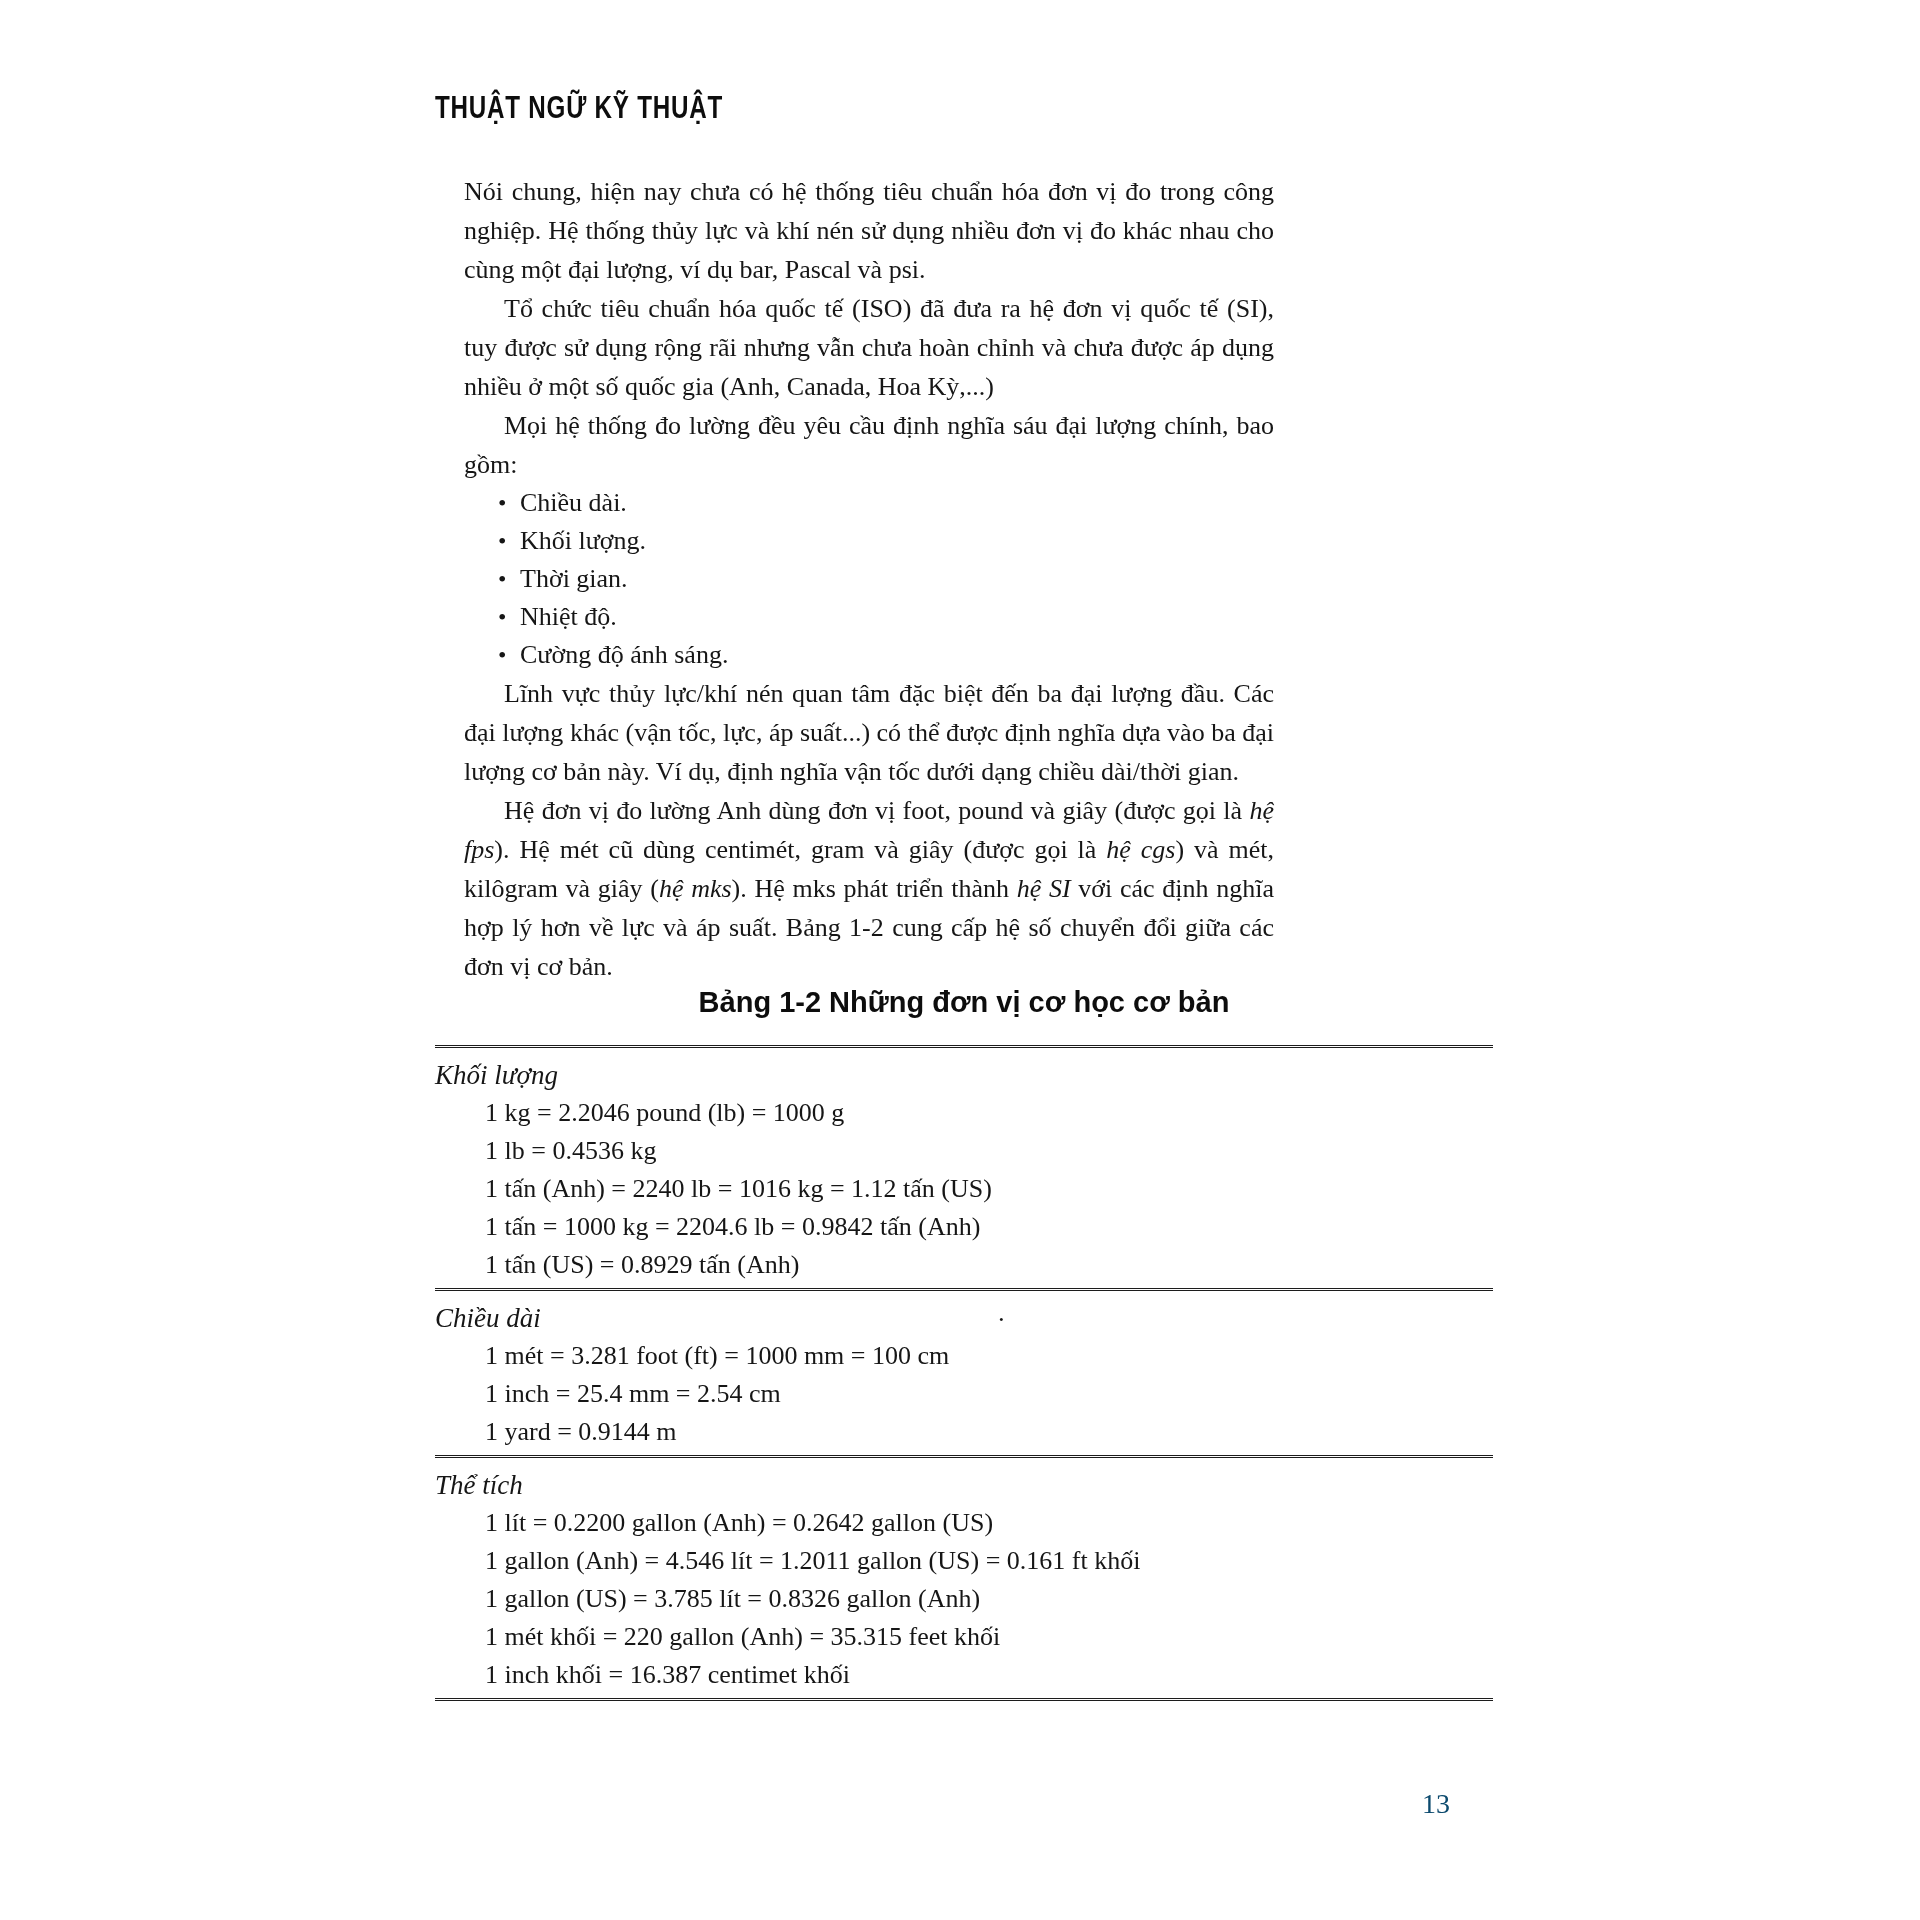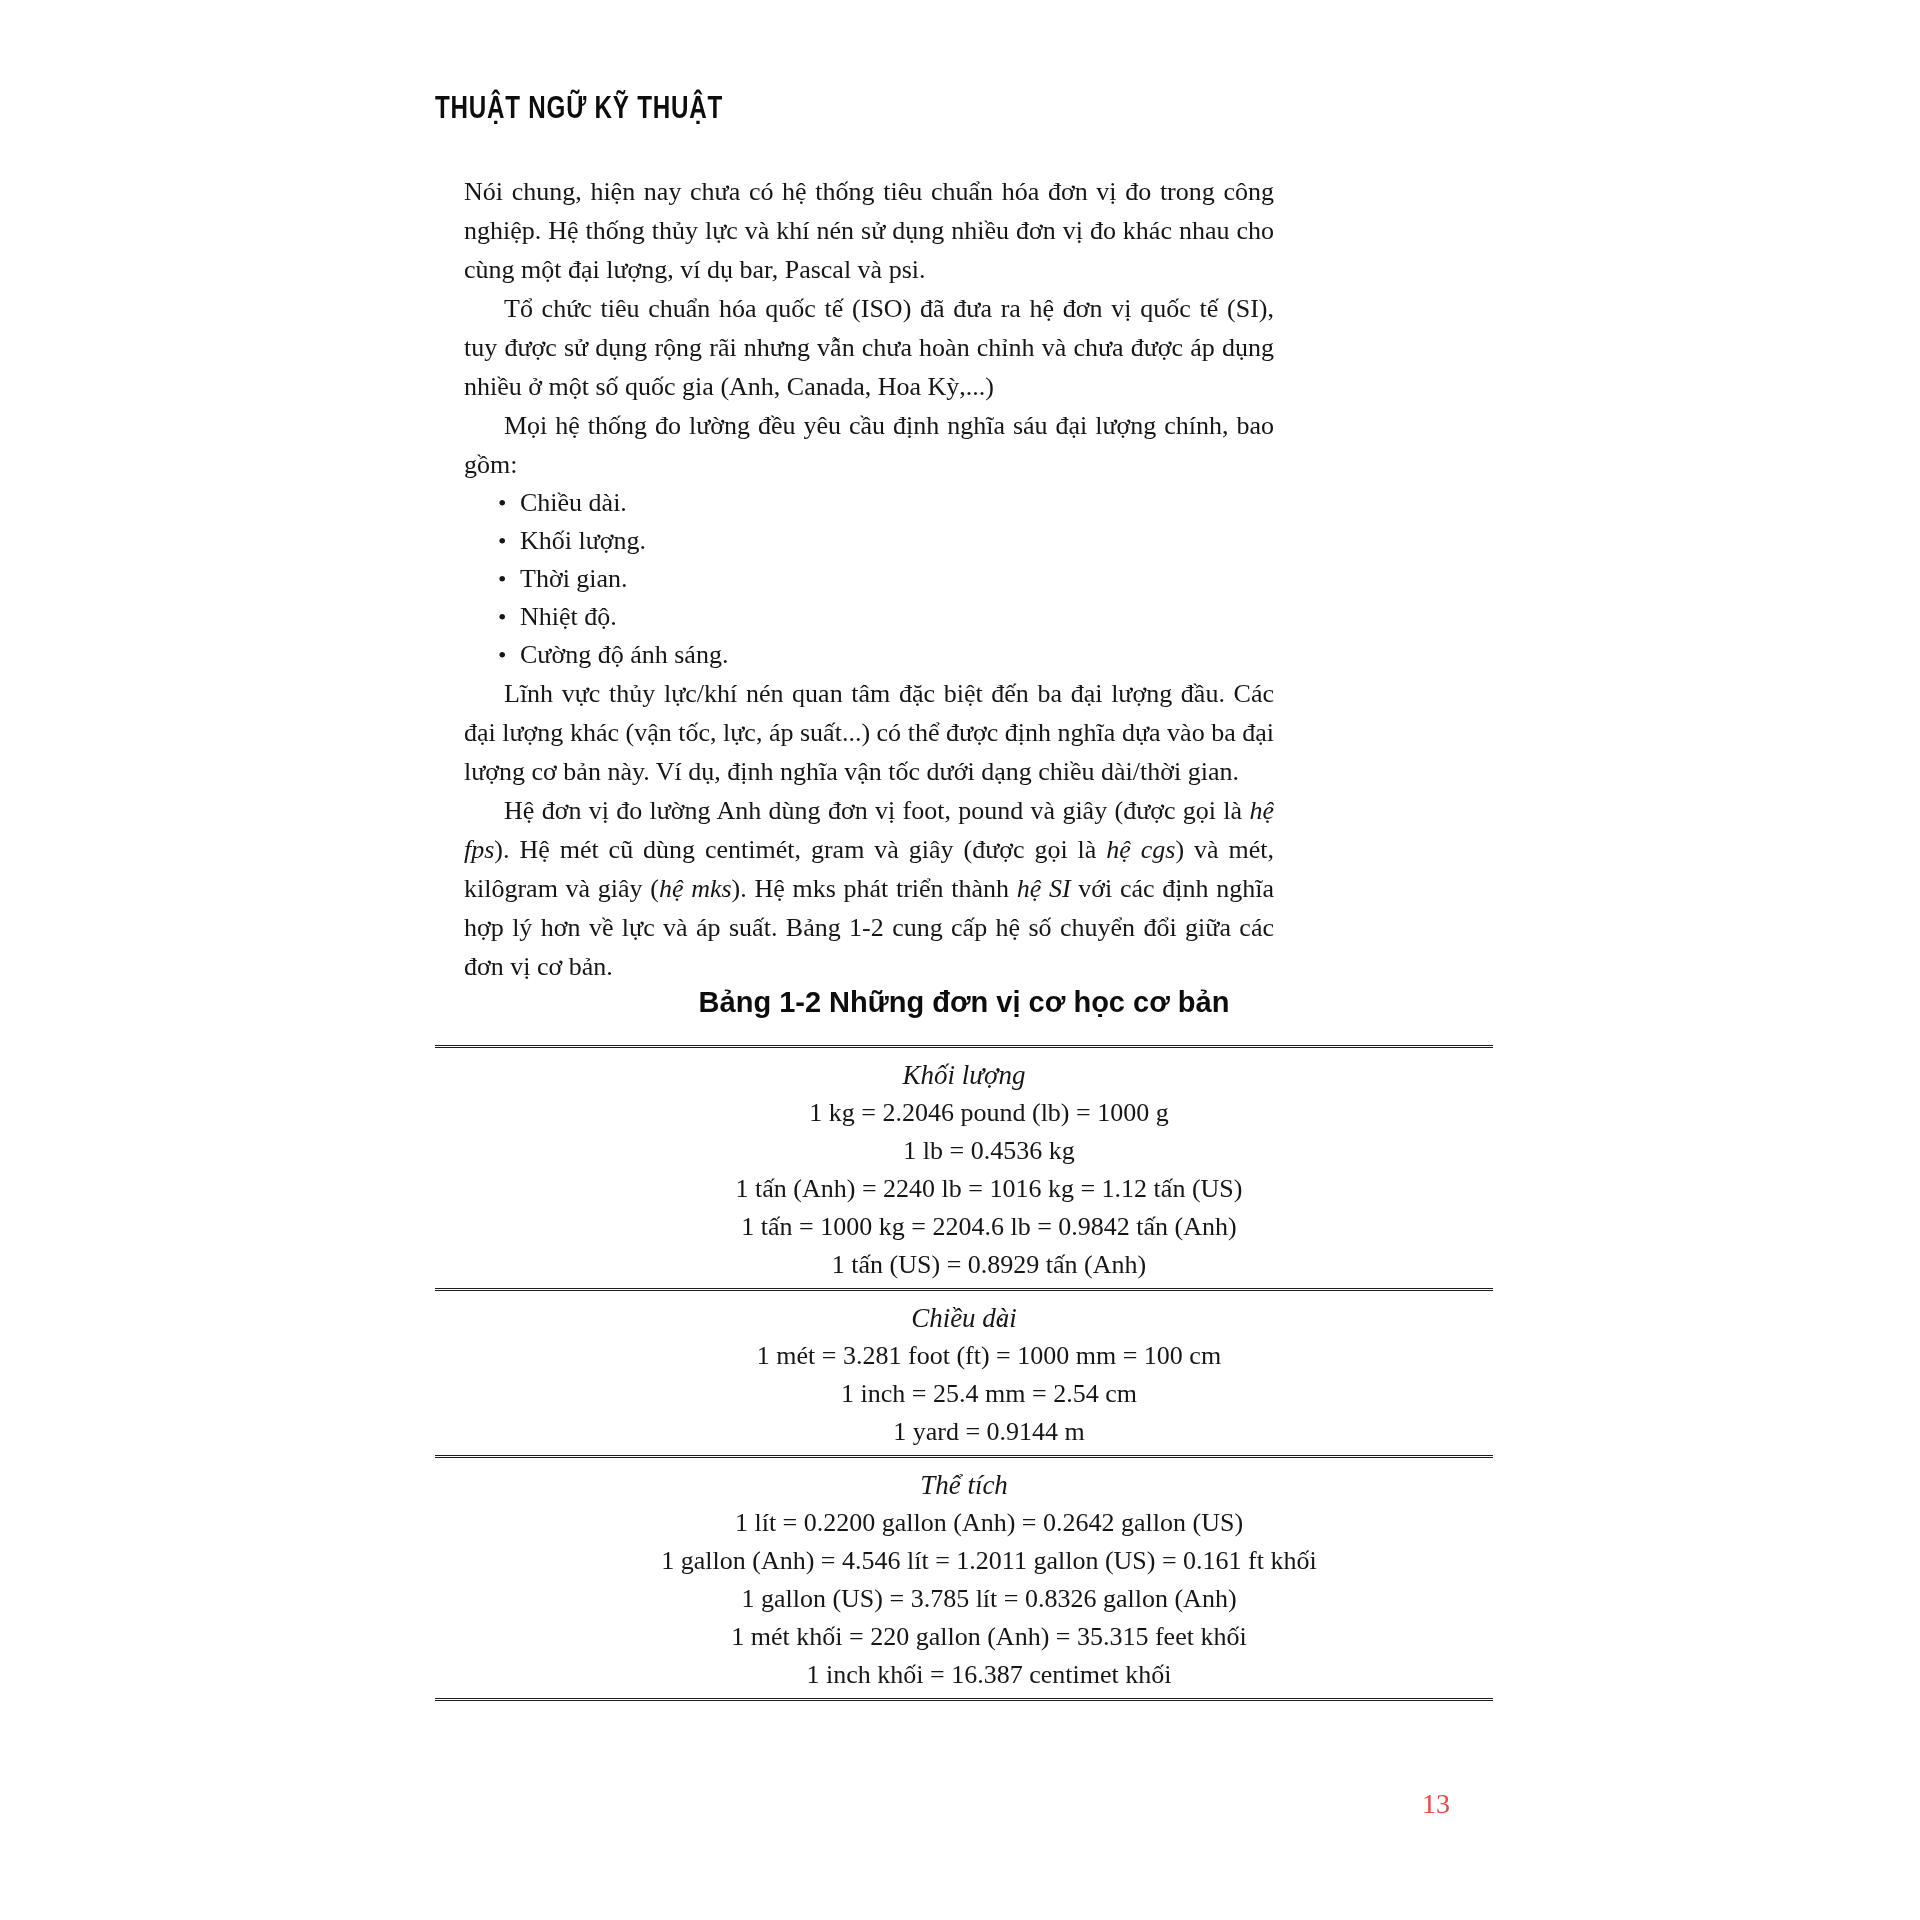--- a/index.html
+++ b/index.html
@@ -67,21 +67,21 @@
   .conv-table {
     margin-top: 26px;
     width: 1058px;
     font-size: 26px;
   }
   .rule {
     height: 0;
     border-top: 3px double #1c1c1c;
     margin: 2px 0 4px 0;
   }
-  .t-section { padding: 4px 0 2px 0; text-align: center; }
+  .t-section { padding: 4px 0 2px 0; }
   .t-head {
     position: relative;
     font-style: italic;
     font-size: 27px;
     line-height: 38px;
   }
   .t-head .stray {
     position: absolute;
     left: 562px;
     top: 2px;
@@ -91,21 +91,21 @@
   .t-row {
     padding-left: 50px;
     line-height: 38px;
     white-space: nowrap;
   }
   .page-number {
     position: absolute;
     left: 1422px;
     top: 1788px;
     font-size: 28px;
-    color: #ef4444;
+    color: #0c4a6e;
   }
 </style>
 </head>
 <body>
 
 <div class="page-content">
 
   <div class="running-head">
     <span>THUẬT NGỮ KỸ THUẬT</span>
   </div>

